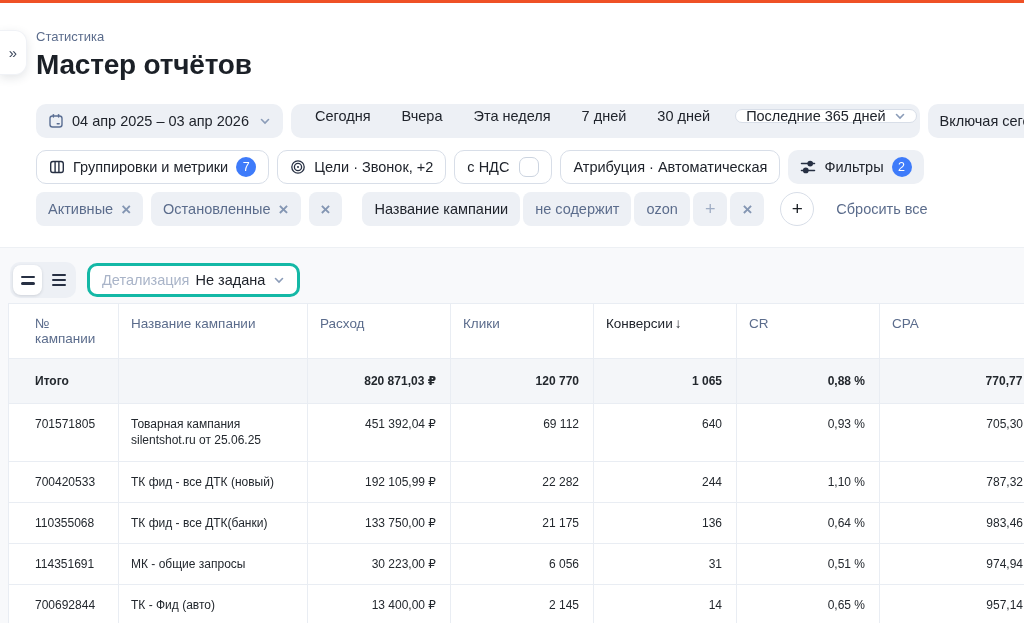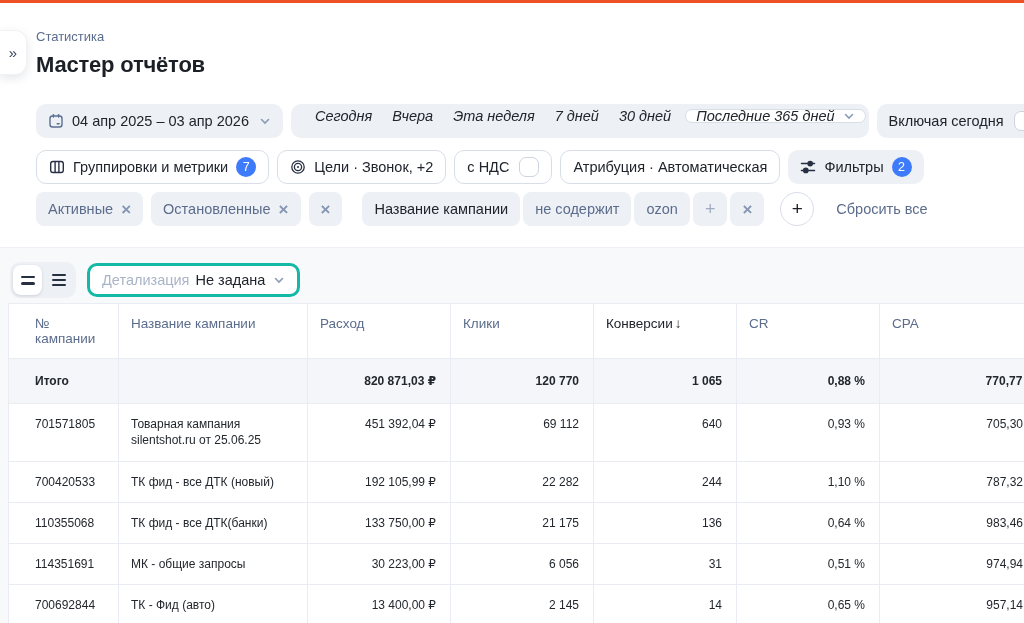--- a/index.html
+++ b/index.html
@@ -15,39 +15,39 @@
   
   .expand-btn {
     position: absolute; top: 30px; left: 0; width: 27px; height: 45px;
     background: #fff; border: 1px solid #f0f2f6; border-left: none;
     border-radius: 0 12px 12px 0;
     box-shadow: 0 3px 10px rgba(45,58,80,.13);
     display: flex; align-items: center; justify-content: center;
     font-size: 15px; color: #3b475c; cursor: pointer;
   }
   .breadcrumb { margin: 26px 0 0 36px; font-size: 13px; color: #5b6c8c; line-height: 16px; }
-  .page-title { margin: 5px 0 0 36px; font-size: 22px; font-weight: 700; color: #1b2027; line-height: 30px; letter-spacing: -0.2px; }
+  .page-title { margin: 5px 0 0 36px; font-size: 28px; font-weight: 700; color: #1b2027; line-height: 30px; letter-spacing: -0.2px; }
 
   
   .frow { display: flex; align-items: center; gap: 8px; margin-left: 36px; white-space: nowrap; border-radius: 12px; }
   .frow-1 { margin-top: 24px; }
   .frow-2 { margin-top: 12px; }
   .frow-3 { margin-top: 8px; }
 
   .pill {
     display: inline-flex; align-items: center; gap: 8px;
     height: 34px; padding: 0 12px; border-radius: 10px;
     background: #edf0f5; font-size: 14.5px; color: #20242c; cursor: pointer;
     flex: none;
   }
   .pill.white { background: #fff; border: 1px solid #d8dee8; }
   .chev { display: inline-flex; margin-left: 2px; }
   .chev svg { stroke: #8b9cb8; }
 
-  .quick-group { padding: 0 3px 10px 14px; gap: 0; font-style: italic; }
+  .quick-group { padding: 0 3px 10px 14px; gap: 11px; }
   .quick-item { padding: 0 10px; color: #20242c; }
   .range-select {
     display: inline-flex; align-items: center; gap: 6px;
     height: 14px; margin-left: 4px; padding: 0 10px;
     background: #fff; border: 1px solid #d8dee8; border-radius: 8px;
   }
   .checkbox {
     width: 20px; height: 20px; border: 1.5px solid #ccd4e0; border-radius: 7px;
     background: #fff; flex: none; margin-left: 2px;
   }

